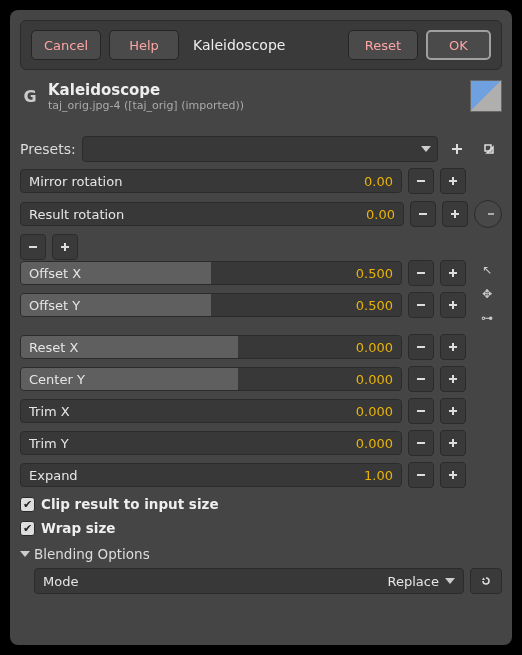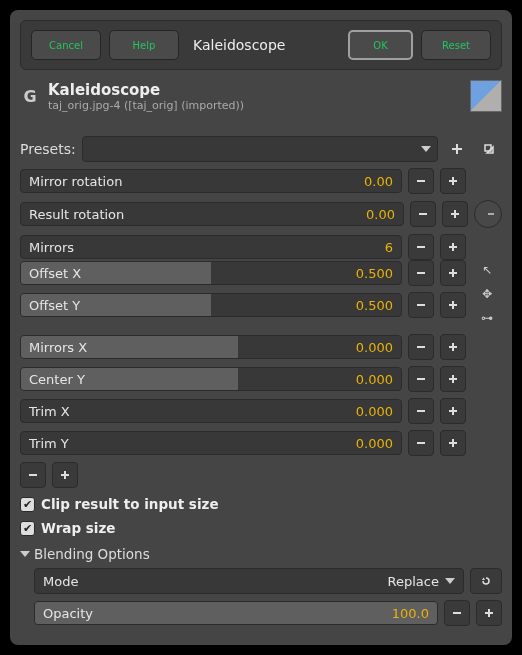--- a/index.html
+++ b/index.html
@@ -1,19 +1,19 @@
 <!DOCTYPE html>
 <html><head>
 <meta charset="utf-8">
 <style>
   * { box-sizing: border-box; margin: 0; padding: 0; font-family: "Segoe UI", "DejaVu Sans", sans-serif; }
   body { background: #000; width: 522px; height: 655px; overflow: hidden; }
   .window { position: absolute; left: 10px; top: 10px; width: 502px; height: 635px; background: #454545; border-radius: 8px; padding: 10px; color: #e6e6e6; font-size: 13px; }
   .button-bar { display: flex; gap: 8px; background: #3a3a3a; border: 1px solid #2b2b2b; border-radius: 6px; padding: 9px 10px; }
-  .btn { border: 1px solid #252525; background: #4a4a4a; color: #22c55e; border-radius: 5px; height: 30px; display: flex; align-items: center; justify-content: center; cursor: pointer; font-size: 10px; }
+  .btn { border: 1px solid #252525; background: #4a4a4a; color: #fca5a5; border-radius: 5px; height: 30px; display: flex; align-items: center; justify-content: center; cursor: pointer; font-size: 13px; }
   .btn.small { width: 70px; }
   .btn.ok { width: 65px; border: 2px solid #a0a0a0; }
   .btn.title { flex: 1; background: transparent; border: none; color: #eee; font-size: 14px; justify-content: flex-start; padding-left: 6px; font-weight: 500; }
   .header { display: flex; align-items: center; margin-top: 10px; gap: 8px; }
   .gicon { width: 20px; height: 20px; display: flex; align-items: center; justify-content: center; font-weight: bold; color: #ccc; font-size: 16px; }
   .header-text .title { font-size: 15px; font-weight: 600; color: #eee; }
   .header-text .sub { font-size: 11px; color: #aaa; }
   .thumb { margin-left: auto; width: 32px; height: 32px; background: linear-gradient(135deg, #6fa0e0 0%, #6fa0e0 50%, #b0afae 50%, #b0afae 100%); border: 1px solid #666; }
   .row { display: flex; align-items: center; gap: 6px; margin-top: 6px; }
   .row.first { margin-top: 24px; }
@@ -44,22 +44,22 @@
 </style>
 </head>
 <body>
 
 <div class="window">
 
   <div class="button-bar">
     <div class="btn small">Cancel</div>
     <div class="btn small">Help</div>
     <div class="btn title">Kaleidoscope</div>
+    <div class="btn small">Reset</div>
     <div class="btn ok">OK</div>
-    <div class="btn small">Reset</div>
   </div>
 
   <div class="header">
     <div class="gicon">G</div>
     <div class="header-text">
       <div class="title">Kaleidoscope</div>
       <div class="sub">taj_orig.jpg-4 ([taj_orig] (imported))</div>
     </div>
     <div class="thumb"></div>
   </div>
@@ -121,25 +121,20 @@
         </svg>
       </div>
     <div class="iconbtn round" style="width:28px;height:28px;">
         <svg viewBox="0 0 14 14">
           <line x1="7" y1="7" x2="13" y2="7" stroke="#ccc" stroke-width="1.5"></line>
         </svg>
       </div>
   </div>
 
   <div class="row">
-    <div class="slider">
-      <div class="fill" style="width:0%"></div>
-      <div class="lab">Mirrors</div>
-      <div class="val">6</div>
-    </div>
     <div class="iconbtn dark">
         <svg viewBox="0 0 14 14">
           <line class="minus-svg" x1="3" y1="7" x2="11" y2="7"></line>
         </svg>
       </div>
     <div class="iconbtn dark">
         <svg viewBox="0 0 14 14">
           <line class="plus-svg" x1="7" y1="3" x2="7" y2="11"></line>
           <line class="plus-svg" x1="3" y1="7" x2="11" y2="7"></line>
         </svg>
@@ -189,21 +184,21 @@
     <div class="sidecol">
       <div class="sideicon">↖</div>
       <div class="sideicon">✥</div>
       <div class="sideicon">⊶</div>
     </div>
   </div>
 
   <div class="row">
     <div class="slider">
         <div class="fill" style="width:57%"></div>
-        <div class="lab">Mirrors X</div>
+        <div class="lab">Reset X</div>
         <div class="val">0.000</div>
       </div>
     <div class="iconbtn dark">
         <svg viewBox="0 0 14 14">
           <line class="minus-svg" x1="3" y1="7" x2="11" y2="7"></line>
         </svg>
       </div>
     <div class="iconbtn dark">
         <svg viewBox="0 0 14 14">
           <line class="plus-svg" x1="7" y1="3" x2="7" y2="11"></line>
@@ -266,20 +261,25 @@
         <svg viewBox="0 0 14 14">
           <line class="plus-svg" x1="7" y1="3" x2="7" y2="11"></line>
           <line class="plus-svg" x1="3" y1="7" x2="11" y2="7"></line>
         </svg>
       </div>
     <div style="width:30px"></div>
   </div>
 
 
   <div class="row">
+    <div class="slider">
+        <div class="fill" style="width:0%"></div>
+        <div class="lab">Expand</div>
+        <div class="val">1.00</div>
+      </div>
     <div class="iconbtn dark">
         <svg viewBox="0 0 14 14">
           <line class="minus-svg" x1="3" y1="7" x2="11" y2="7"></line>
         </svg>
       </div>
     <div class="iconbtn dark">
         <svg viewBox="0 0 14 14">
           <line class="plus-svg" x1="7" y1="3" x2="7" y2="11"></line>
           <line class="plus-svg" x1="3" y1="7" x2="11" y2="7"></line>
         </svg>
@@ -308,32 +308,14 @@
       <div class="tri-down"></div>
     </div>
     <div class="iconbtn dark" style="width:32px;">
         <svg viewBox="0 0 14 14">
           <path d="M4 7 A3 3 0 1 0 7 4" fill="none" stroke="#ddd" stroke-width="1.5"></path>
           <polygon points="3,6 6,6 4.5,3.5" fill="#ddd"></polygon>
         </svg>
       </div>
   </div>
 
-  <div class="blend-row">
-    <div class="slider">
-        <div class="fill" style="width:100%"></div>
-        <div class="lab">Opacity</div>
-        <div class="val">100.0</div>
-      </div>
-    <div class="iconbtn dark">
-        <svg viewBox="0 0 14 14">
-          <line class="minus-svg" x1="3" y1="7" x2="11" y2="7"></line>
-        </svg>
-      </div>
-    <div class="iconbtn dark">
-        <svg viewBox="0 0 14 14">
-          <line class="plus-svg" x1="7" y1="3" x2="7" y2="11"></line>
-          <line class="plus-svg" x1="3" y1="7" x2="11" y2="7"></line>
-        </svg>
-      </div>
-  </div>
 
 </div>
 
 </body></html>

